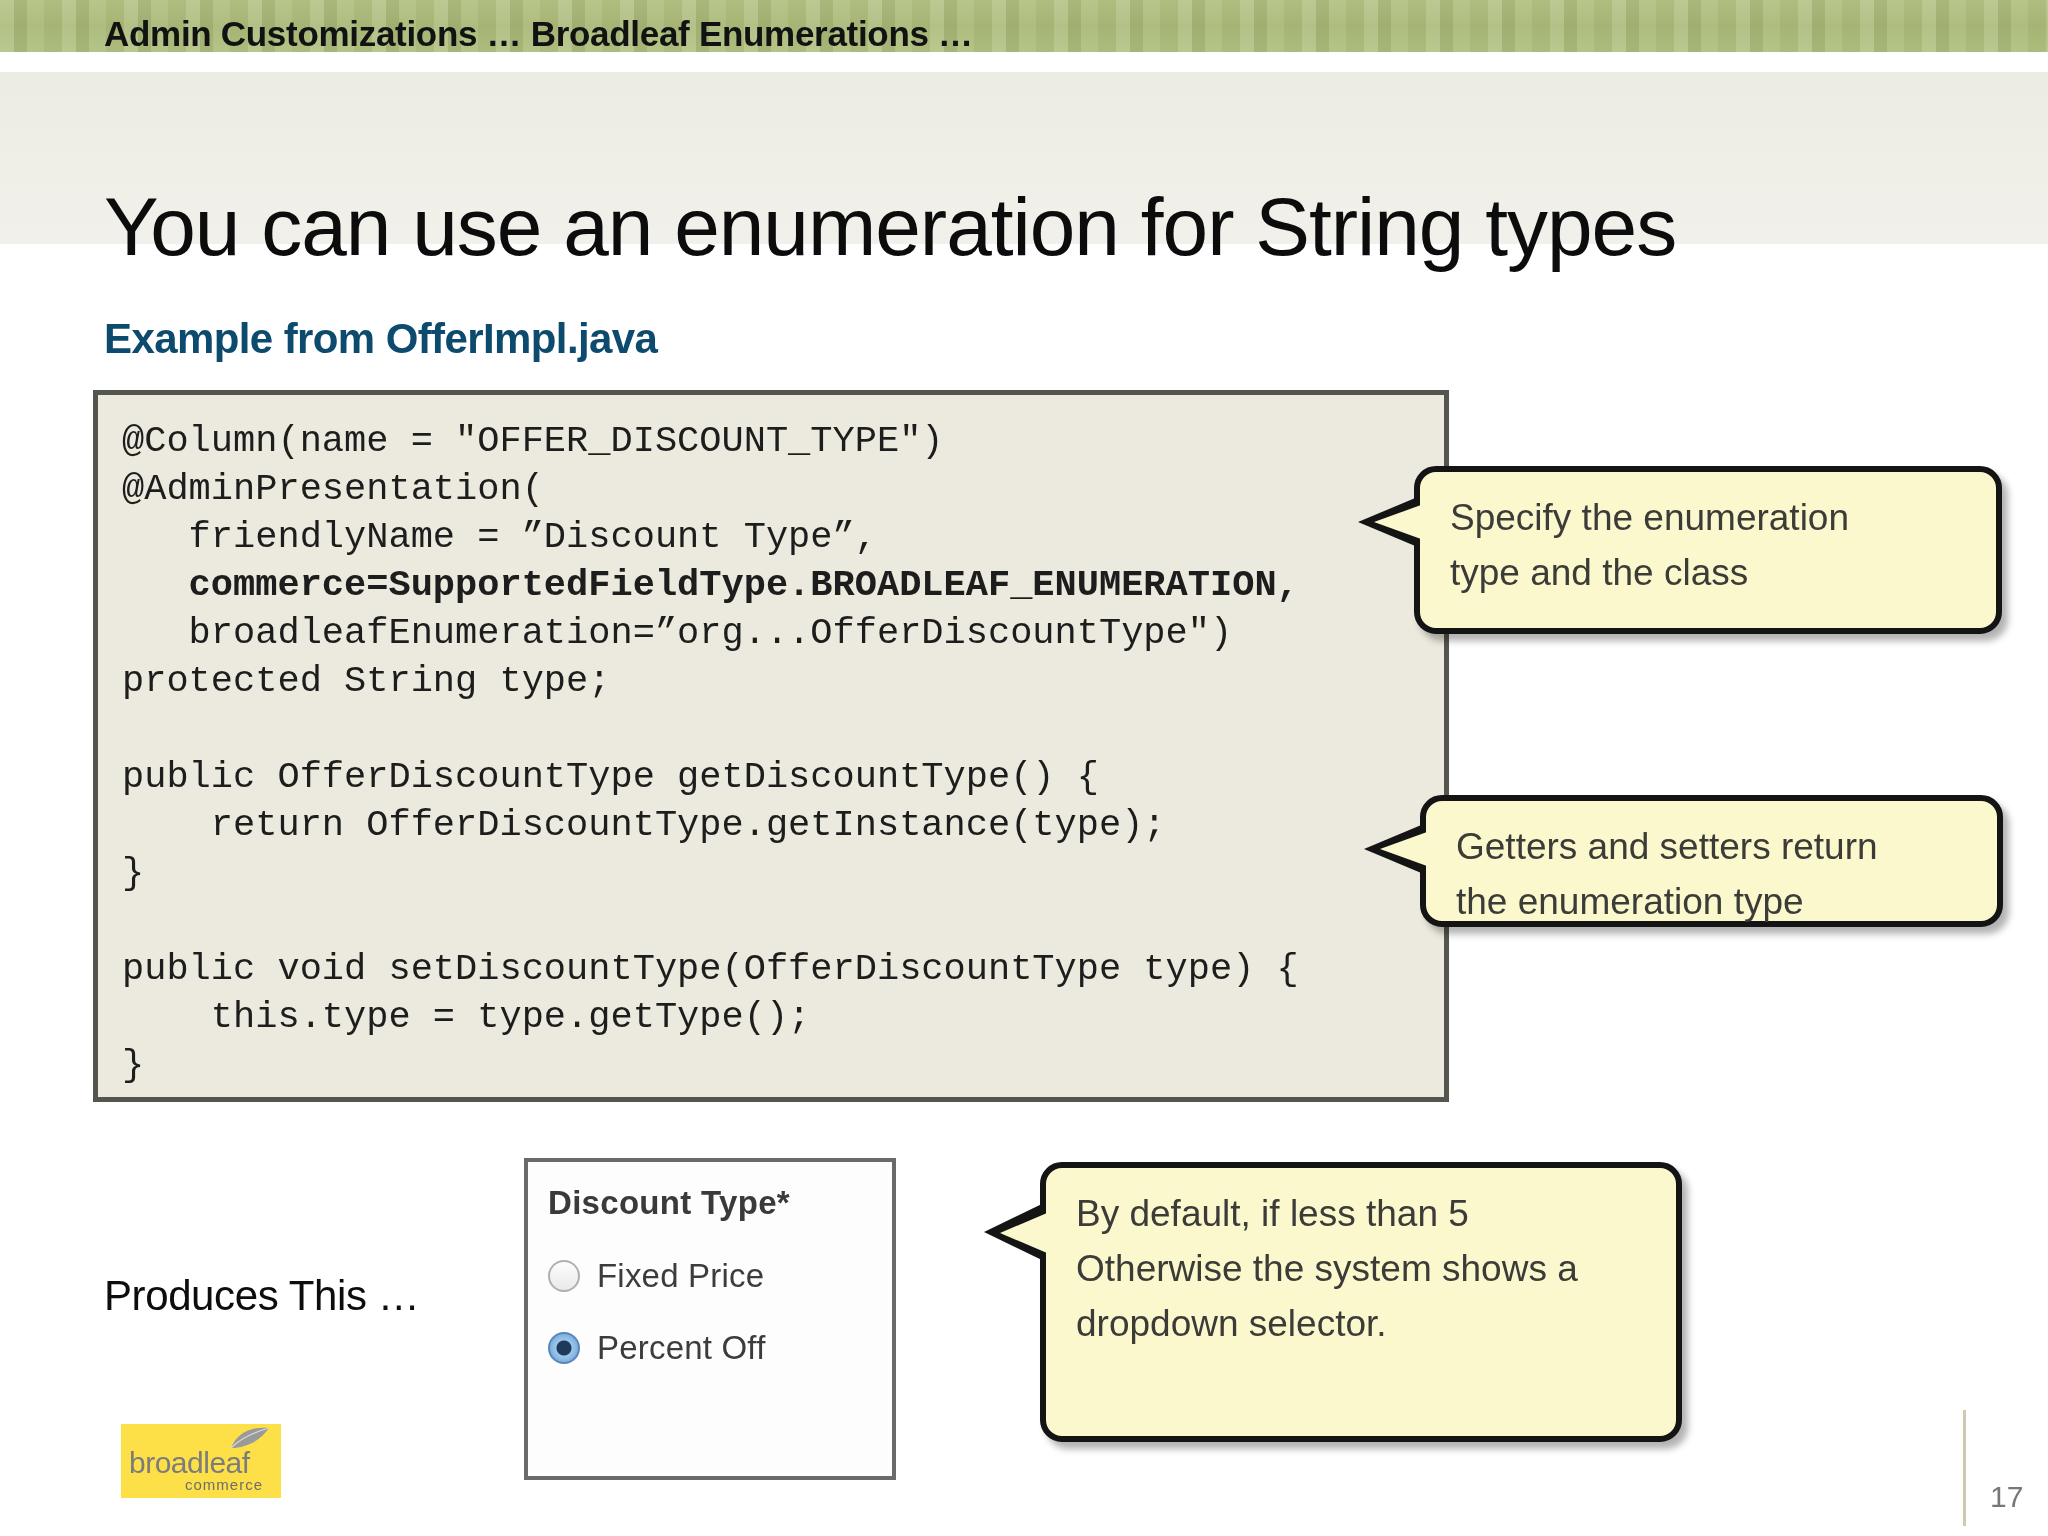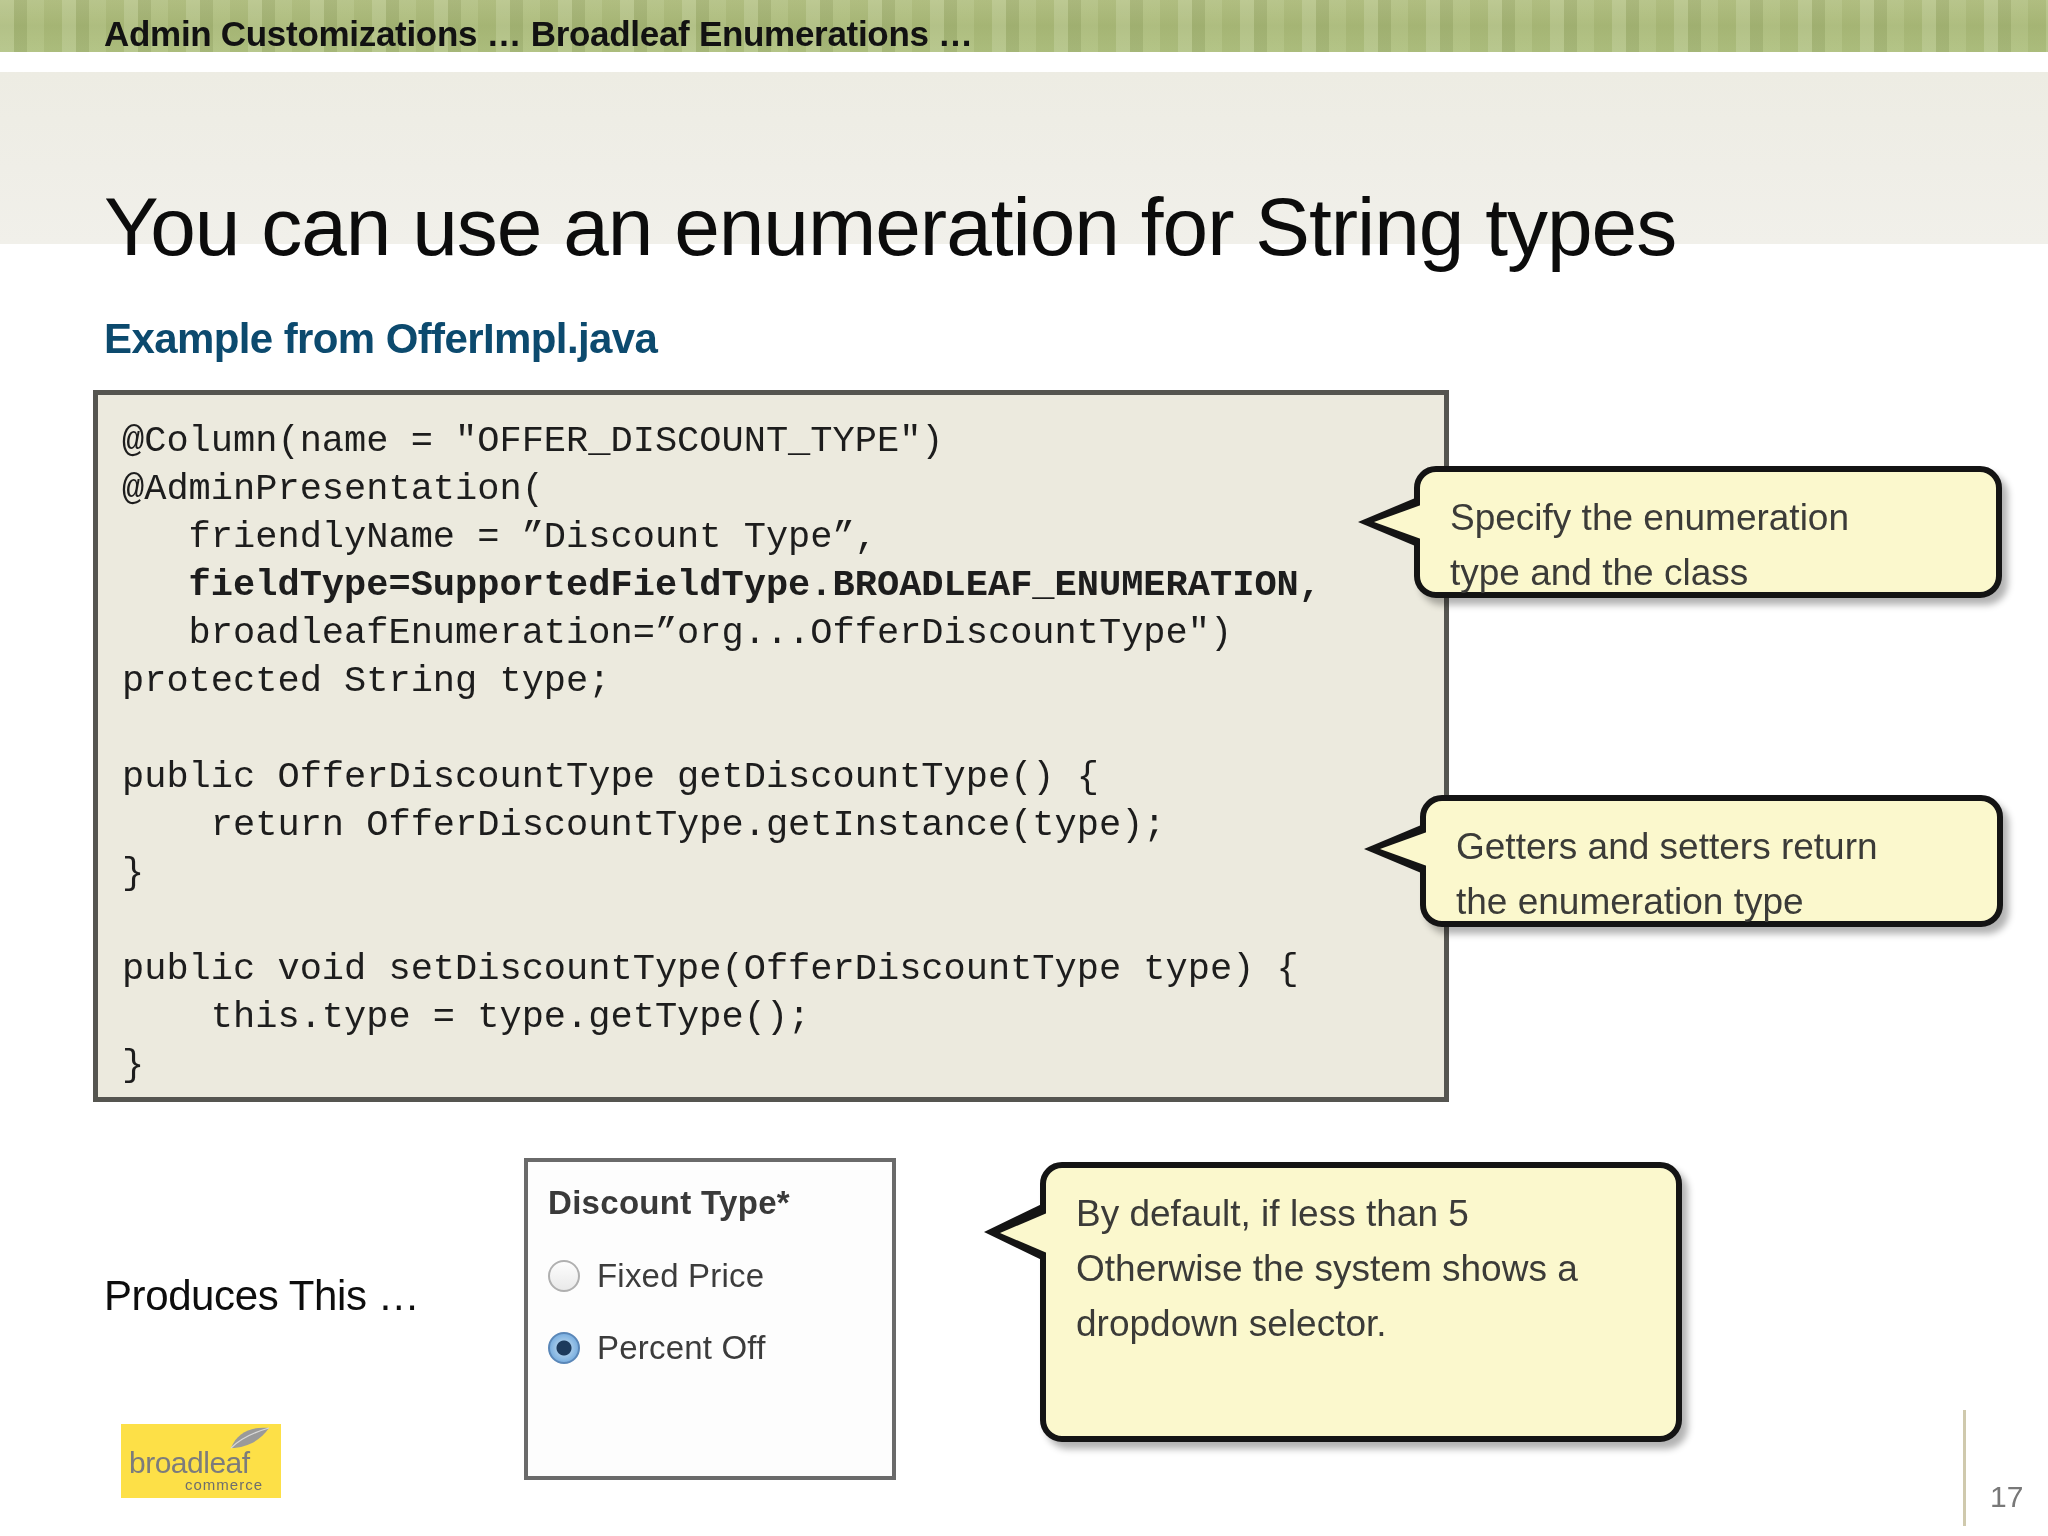--- a/index.html
+++ b/index.html
@@ -117,21 +117,21 @@
     position: absolute;
     left: -46px;
     width: 0; height: 0;
     border-top: 17px solid transparent;
     border-bottom: 17px solid transparent;
     border-right: 47px solid #fbf8cd;
   }
 
   #callout-1 {
     left: 1414px; top: 466px;
-    width: 588px; height: 132px;
+    width: 588px; height: 168px;
   }
   #callout-1 .tail-border { top: 24px; }
   #callout-1 .tail-fill   { top: 33px; }
 
   #callout-2 {
     left: 1420px; top: 795px;
     width: 583px; height: 132px;
   }
   #callout-2 .tail-border { top: 22px; }
   #callout-2 .tail-fill   { top: 31px; }
@@ -263,21 +263,21 @@
 <div id="titleband">
   <div id="page-title">You can use an enumeration for String types</div>
 </div>
 
 <div id="example-heading">Example from OfferImpl.java</div>
 
 <div id="code-block">
   <pre id="code-text">@Column(name = "OFFER_DISCOUNT_TYPE")
 @AdminPresentation(
    friendlyName = ”Discount Type”,
-<span class="b">   fieldType=SupportedFieldType.BROADLEAF_ENUMERATION,</span>
+<span class="b">   commerce=SupportedFieldType.BROADLEAF_ENUMERATION,</span>
    broadleafEnumeration=”org...OfferDiscountType")
 protected String type;
 
 public OfferDiscountType getDiscountType() {
     return OfferDiscountType.getInstance(type);
 }
 
 public void setDiscountType(OfferDiscountType type) {
     this.type = type.getType();
 }</pre>

